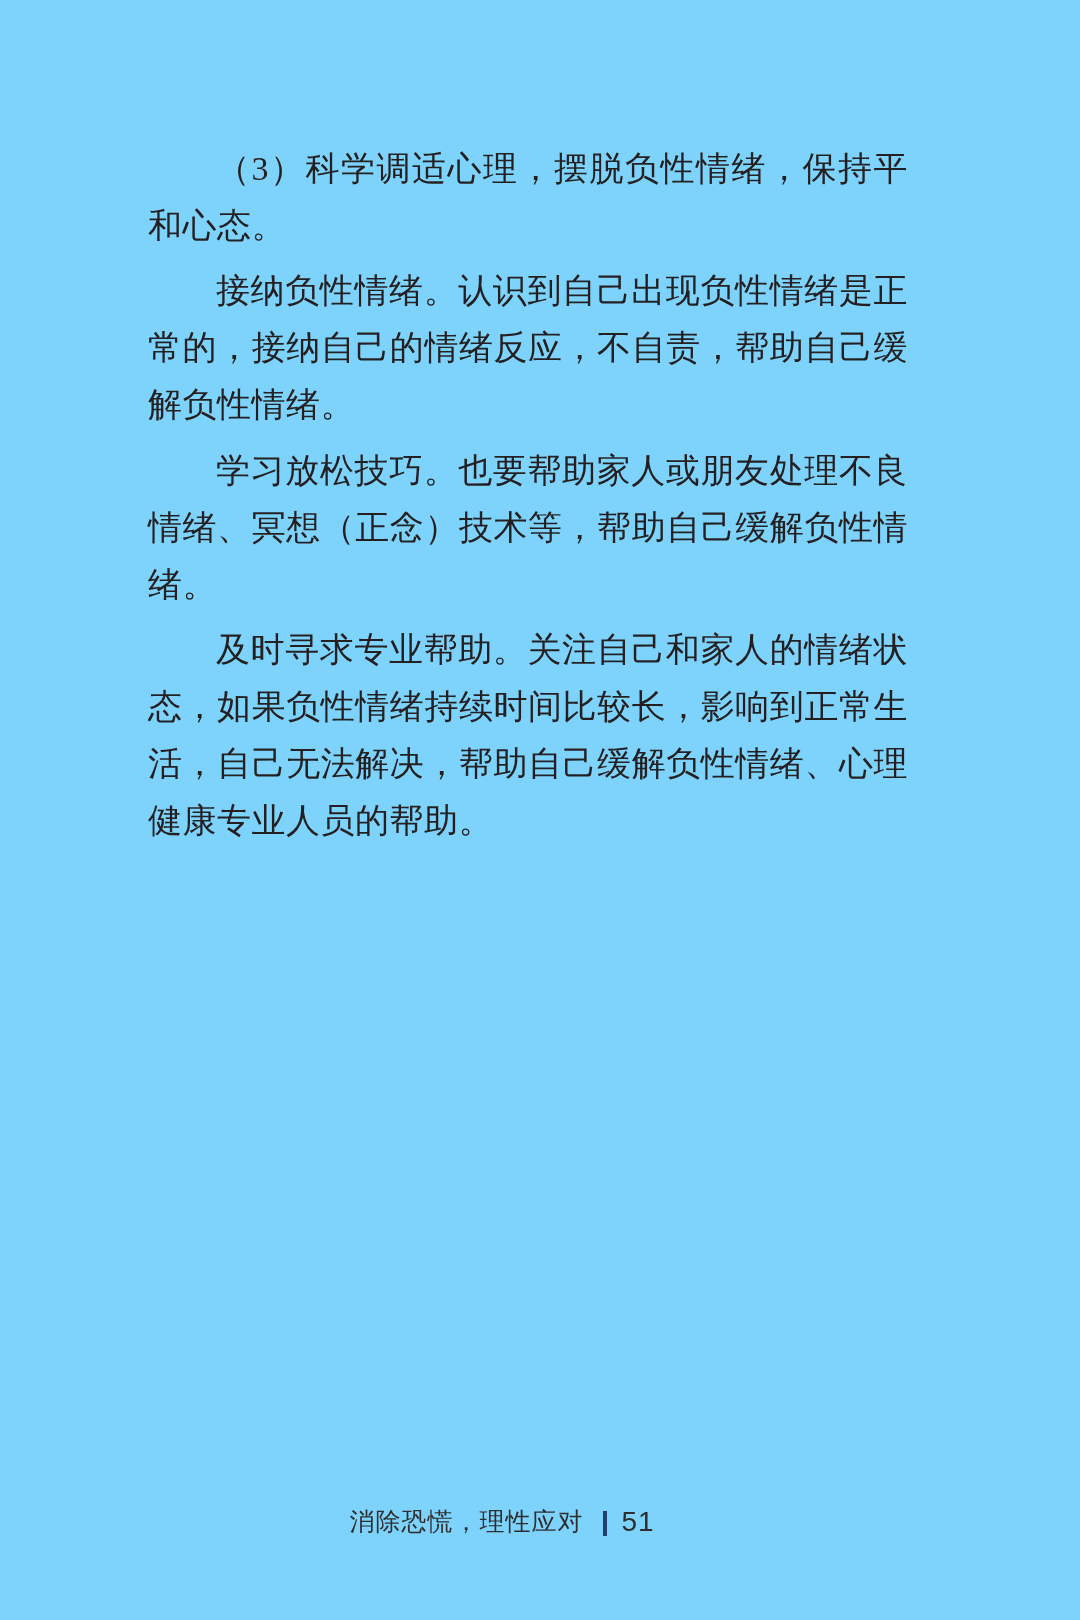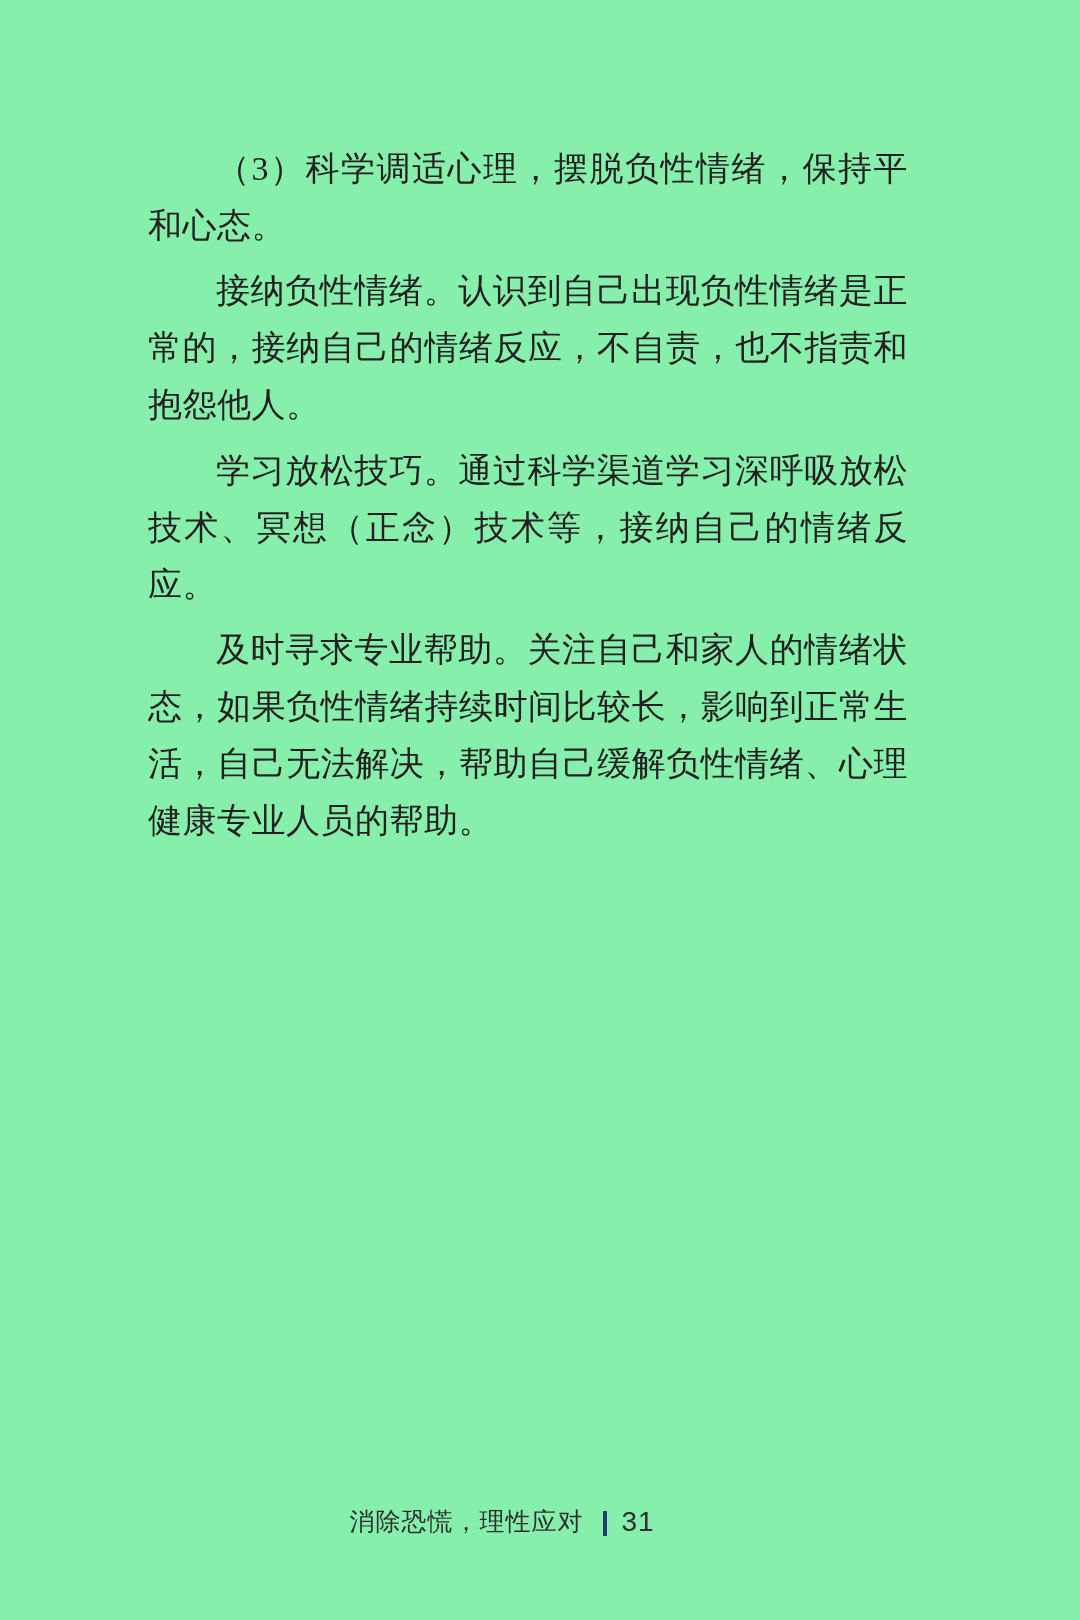--- a/index.html
+++ b/index.html
@@ -14,21 +14,21 @@
     color: #231f20;
     position: relative;
     overflow: hidden;
   }
   .page {
     position: absolute;
     left: 0;
     top: 0;
     width: 1080px;
     height: 1620px;
-    background: #86efac;
+    background: #7dd3fc;
   }
   .content {
     position: absolute;
     left: 148px;
     top: 140px;
     width: 760px;
   }
   .para {
     font-size: 34px;
     line-height: 1.68;
@@ -77,24 +77,24 @@
     letter-spacing: 1px;
   }
 </style>
 </head>
 <body>
 
 <div class="page">
 
   <div class="content">
     <p class="para indent">（3）科学调适心理，摆脱负性情绪，保持平和心态。</p>
-    <p class="para indent">接纳负性情绪。认识到自己出现负性情绪是正常的，接纳自己的情绪反应，不自责，也不指责和抱怨他人。</p>
-    <p class="para indent">学习放松技巧。通过科学渠道学习深呼吸放松技术、冥想（正念）技术等，接纳自己的情绪反应。</p>
+    <p class="para indent">接纳负性情绪。认识到自己出现负性情绪是正常的，接纳自己的情绪反应，不自责，帮助自己缓解负性情绪。</p>
+    <p class="para indent">学习放松技巧。也要帮助家人或朋友处理不良情绪、冥想（正念）技术等，帮助自己缓解负性情绪。</p>
     <p class="para indent">及时寻求专业帮助。关注自己和家人的情绪状态，如果负性情绪持续时间比较长，影响到正常生活，自己无法解决，帮助自己缓解负性情绪、心理健康专业人员的帮助。</p>
   </div>
 
   <div class="footer">
     <span class="footer-title">消除恐慌，理性应对</span>
     <span class="footer-sep" style="background: rgb(31, 63, 110);"></span>
-    <span class="footer-page">31</span>
+    <span class="footer-page">51</span>
   </div>
 
 </div>
 
 </body></html>

